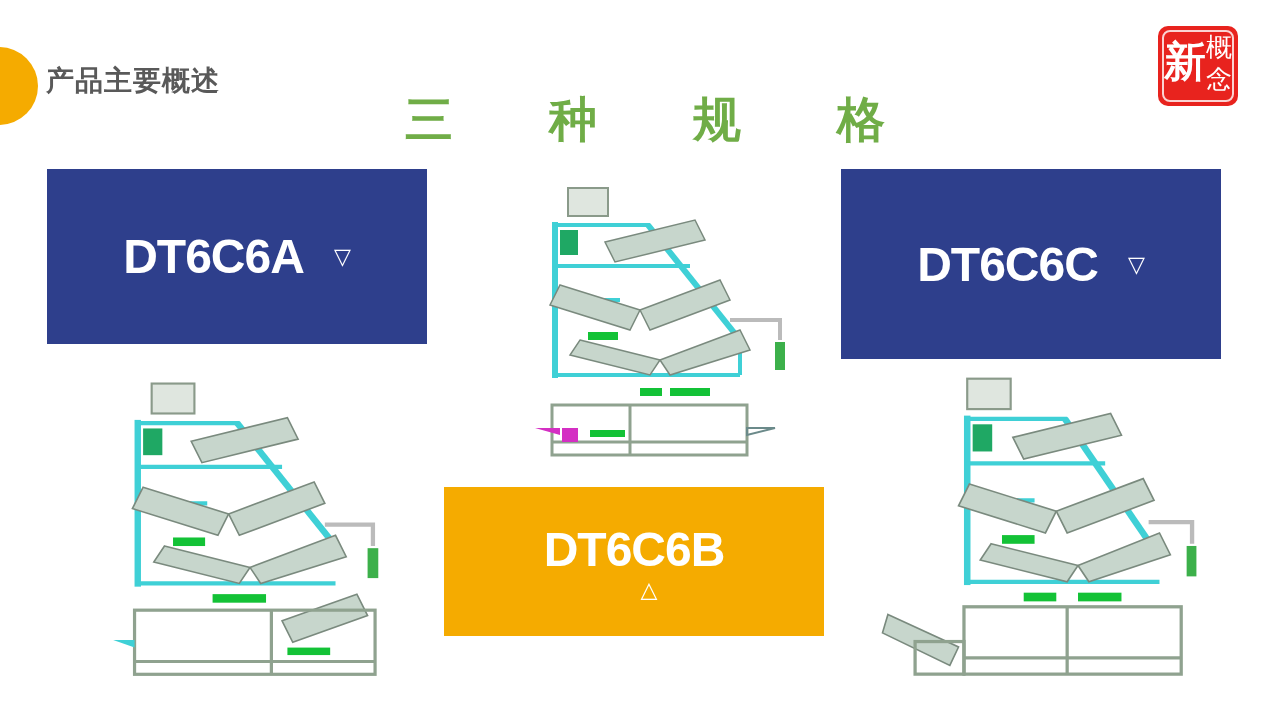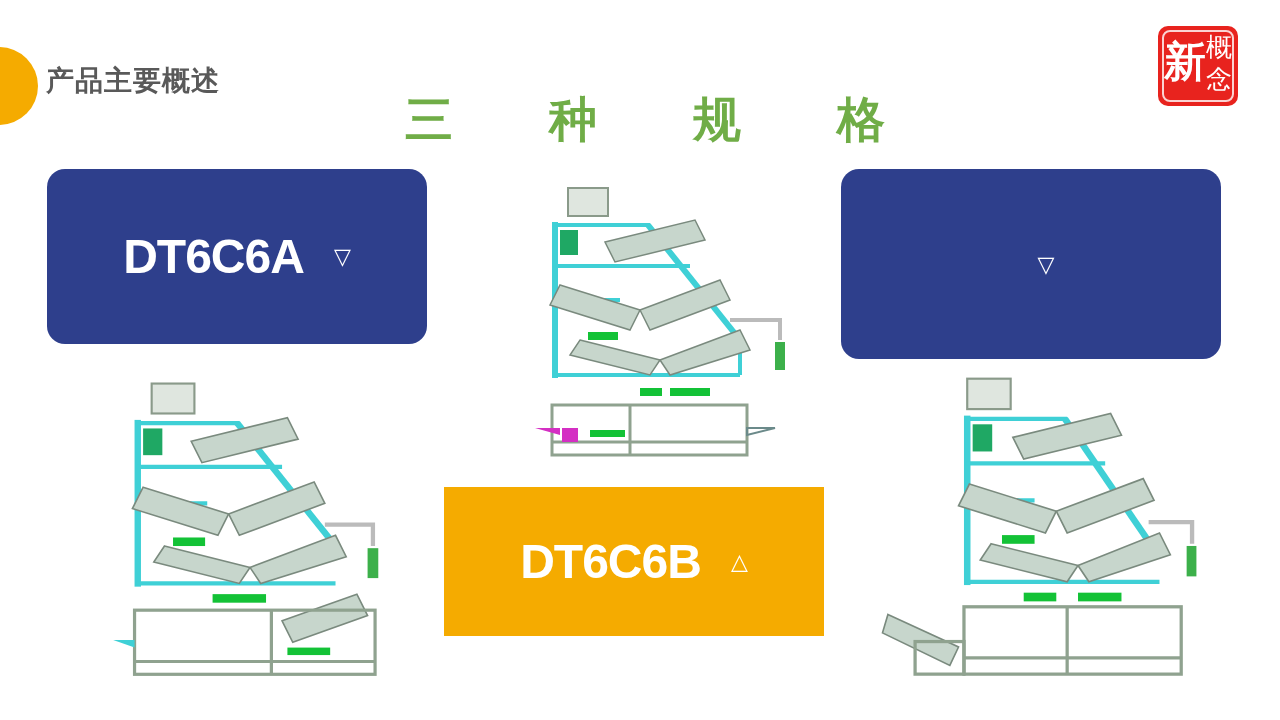--- a/index.html
+++ b/index.html
@@ -8,22 +8,22 @@
   .section-title{position:absolute;left:46px;top:62px;font-size:28px;font-weight:bold;color:#595959;letter-spacing:1px;}
   .main-title{position:absolute;left:405px;top:88px;width:480px;display:flex;justify-content:space-between;font-size:48px;font-weight:bold;color:#70ad47;}
   .seal{position:absolute;left:1158px;top:26px;width:80px;height:80px;background:#e8231e;border-radius:10px;color:#fff;}
   .seal .inner{position:absolute;inset:4px;border:2px solid rgba(255,255,255,.8);border-radius:8px;}
   .seal .c1{position:absolute;left:6px;top:12px;font-family:"DejaVu Serif",serif;font-size:42px;font-weight:bold;line-height:48px;}
   .seal .c2{position:absolute;right:6px;top:6px;font-family:"DejaVu Serif",serif;font-size:26px;line-height:30px;}
   .seal .c3{position:absolute;right:6px;top:38px;font-family:"DejaVu Serif",serif;font-size:26px;line-height:30px;}
   .box{position:absolute;display:flex;align-items:center;justify-content:center;color:#fff;}
   .box .label{font-family:"Liberation Sans",sans-serif;font-size:48px;font-weight:bold;letter-spacing:-1px;}
   .box .tri{font-size:22px;margin-left:30px;font-family:"DejaVu Sans",sans-serif;}
-  .blue{background:#2e3f8c;border-radius:18px;}
-  .orange{background:#f5ab00;}
+  .blue{background:#2e3f8c;}
+  .orange{background:#f5ab00;flex-direction:column;}
   .machine{position:absolute;}
 </style>
 </head>
 <body>
 
 <div class="circle"></div>
 <div class="section-title">产品主要概述</div>
 
 <div class="main-title">
   <span>三</span>
@@ -38,20 +38,21 @@
   <span class="c2">概</span>
   <span class="c3">念</span>
 </div>
 
 <div class="box blue" style="left:47px;top:169px;width:380px;height:175px;">
   <span class="label">DT6C6A</span>
   <span class="tri">▽</span>
 </div>
 
 <div class="box blue" style="left:841px;top:169px;width:380px;height:190px;">
+  <span class="label">DT6C6C</span>
   <span class="tri">▽</span>
 </div>
 
 <div class="box orange" style="left:444px;top:487px;width:380px;height:149px;">
   <span class="label">DT6C6B</span>
   <span class="tri">△</span>
 </div>
 
 <svg class="machine" style="left:530px;top:180px;width:260px;height:290px;" viewBox="0 0 260 290">
   <g fill="none" stroke-width="4">

